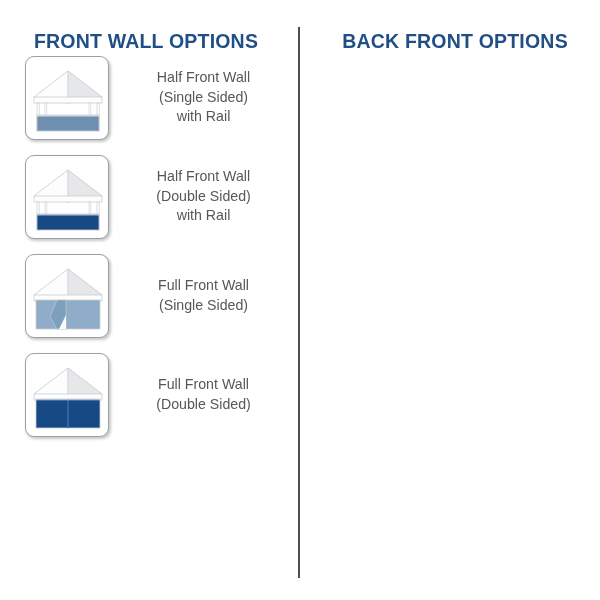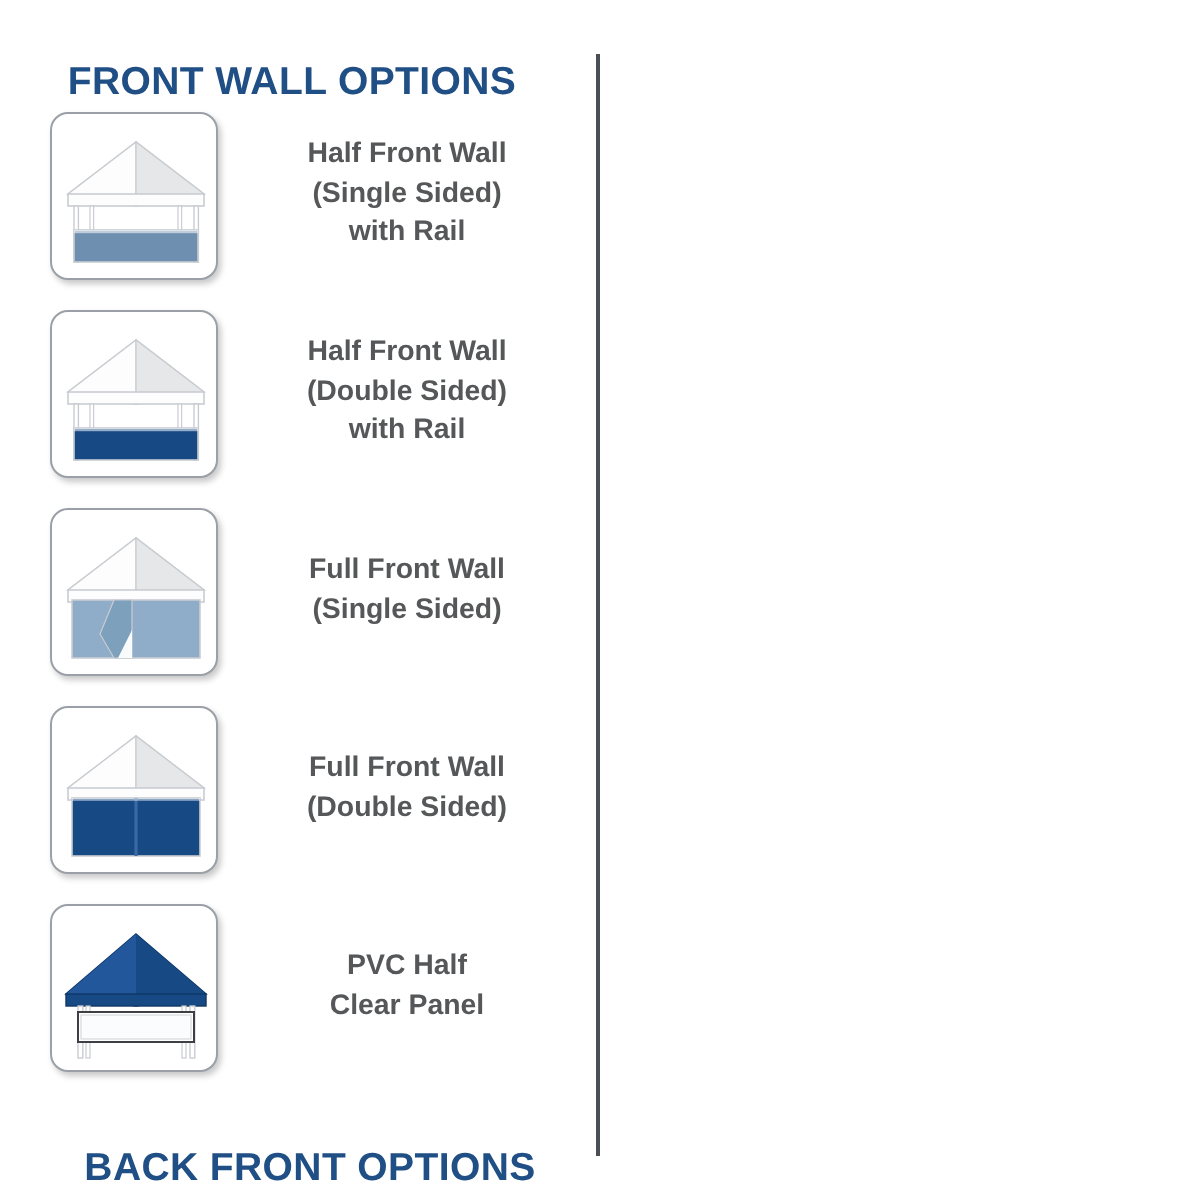--- a/index.html
+++ b/index.html
@@ -12,21 +12,21 @@
     height: 600px;
     font-family: "Liberation Sans", sans-serif;
     position: relative;
     overflow: hidden;
   }
 
   .board {
     position: absolute;
     inset: 0;
     display: flex;
-    flex-direction: column;
+    flex-direction: row;
   }
 
   .column {
     width: 300px;
     position: relative;
     box-sizing: border-box;
   }
 
   .col-head {
     font-size: 19.5px;
@@ -82,21 +82,21 @@
   }
 
   .label {
     flex: 1 1 auto;
     text-align: center;
     font-size: 14.2px;
     line-height: 19.5px;
     color: #555759;
     padding: 0 6px;
   }
-  .col-left .label { margin-left: 4px; margin-right: 6px; font-weight: bold; }
+  .col-left .label { margin-left: 4px; margin-right: 6px; }
 
   .lbl-line { display: block; }
 
   
   .tent-svg { position: absolute; left: 0; top: 0; width: 84px; height: 84px; display: block; }
 </style>
 </head>
 <body>
 
 <div class="board">
@@ -173,40 +173,20 @@
               <rect x="10" y="45" width="64" height="29" fill="#174a85" stroke="#c9ccd1" stroke-width="0.8"></rect>
               <rect x="41.2" y="45" width="1.6" height="29" fill="#3a6aa5"></rect>
               <rect x="10" y="45" width="64" height="1.4" fill="#ffffff" opacity="0.5"></rect>
             </svg>
           </div>
           <div class="label">
             <span class="lbl-line">Full Front Wall</span>
             <span class="lbl-line">(Double Sided)</span>
           </div>
         </div>
-        <div class="row">
-          <div class="thumb">
-            <svg class="tent-svg" viewBox="0 0 84 84" xmlns="http://www.w3.org/2000/svg">
-              <polygon points="42,14 77,44 42,50 7,44" fill="#174a85" stroke="#0f3765" stroke-width="0.8"></polygon>
-              <polygon points="42,14 7,44 42,50" fill="#22589b"></polygon>
-              <polygon points="42,14 77,44 42,50" fill="#174a85"></polygon>
-              <rect x="7" y="44" width="70" height="6" fill="#174a85" stroke="#0f3765" stroke-width="0.7"></rect>
-              <rect x="13" y="50" width="2.4" height="26" fill="#ffffff" stroke="#c9ccd1" stroke-width="0.7"></rect>
-              <rect x="69" y="50" width="2.4" height="26" fill="#ffffff" stroke="#c9ccd1" stroke-width="0.7"></rect>
-              <rect x="17" y="50" width="2" height="26" fill="#ffffff" stroke="#c9ccd1" stroke-width="0.6"></rect>
-              <rect x="65" y="50" width="2" height="26" fill="#ffffff" stroke="#c9ccd1" stroke-width="0.6"></rect>
-              <rect x="13" y="53" width="58" height="15" fill="#ffffff" stroke="#3c3f43" stroke-width="1"></rect>
-              <rect x="14.5" y="54.5" width="55" height="12" fill="#fbfcfd" stroke="#d6d9dd" stroke-width="0.6"></rect>
-            </svg>
-          </div>
-          <div class="label">
-            <span class="lbl-line">PVC Half</span>
-            <span class="lbl-line">Clear Panel</span>
-          </div>
-        </div>
       </div>
   </div>
 
   <div class="column col-right">
     <div class="col-head">BACK FRONT OPTIONS</div>
     <div class="rows" id="rows-back">
         <div class="row"></div>
         <div class="row"></div>
         <div class="row"></div>
         <div class="row"></div>

